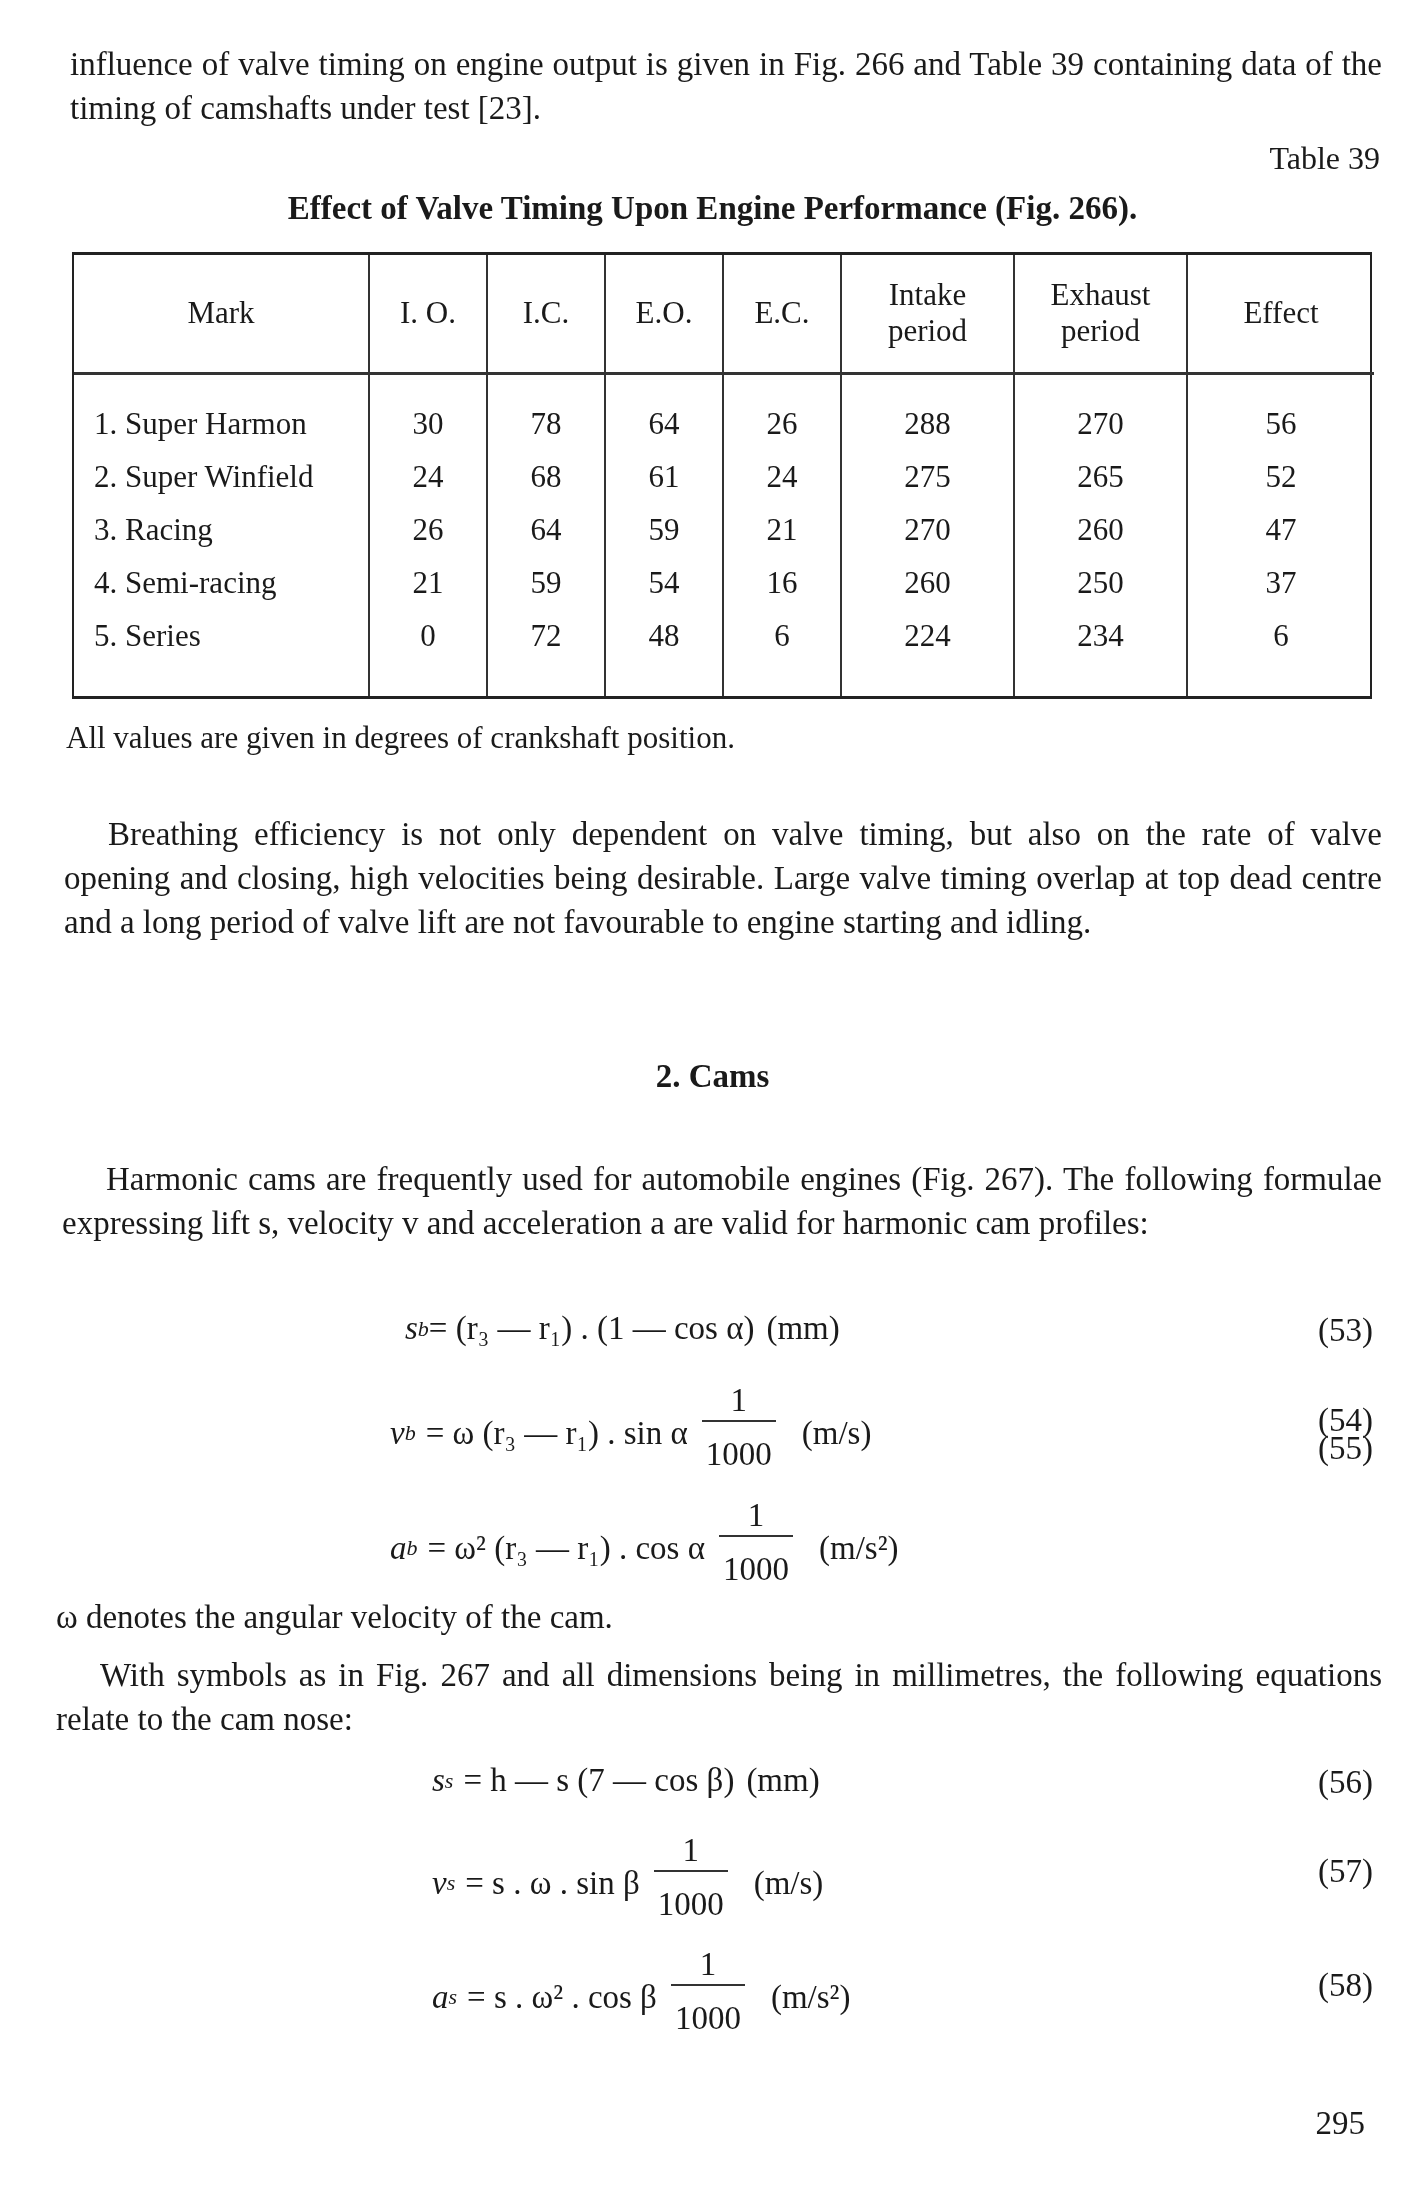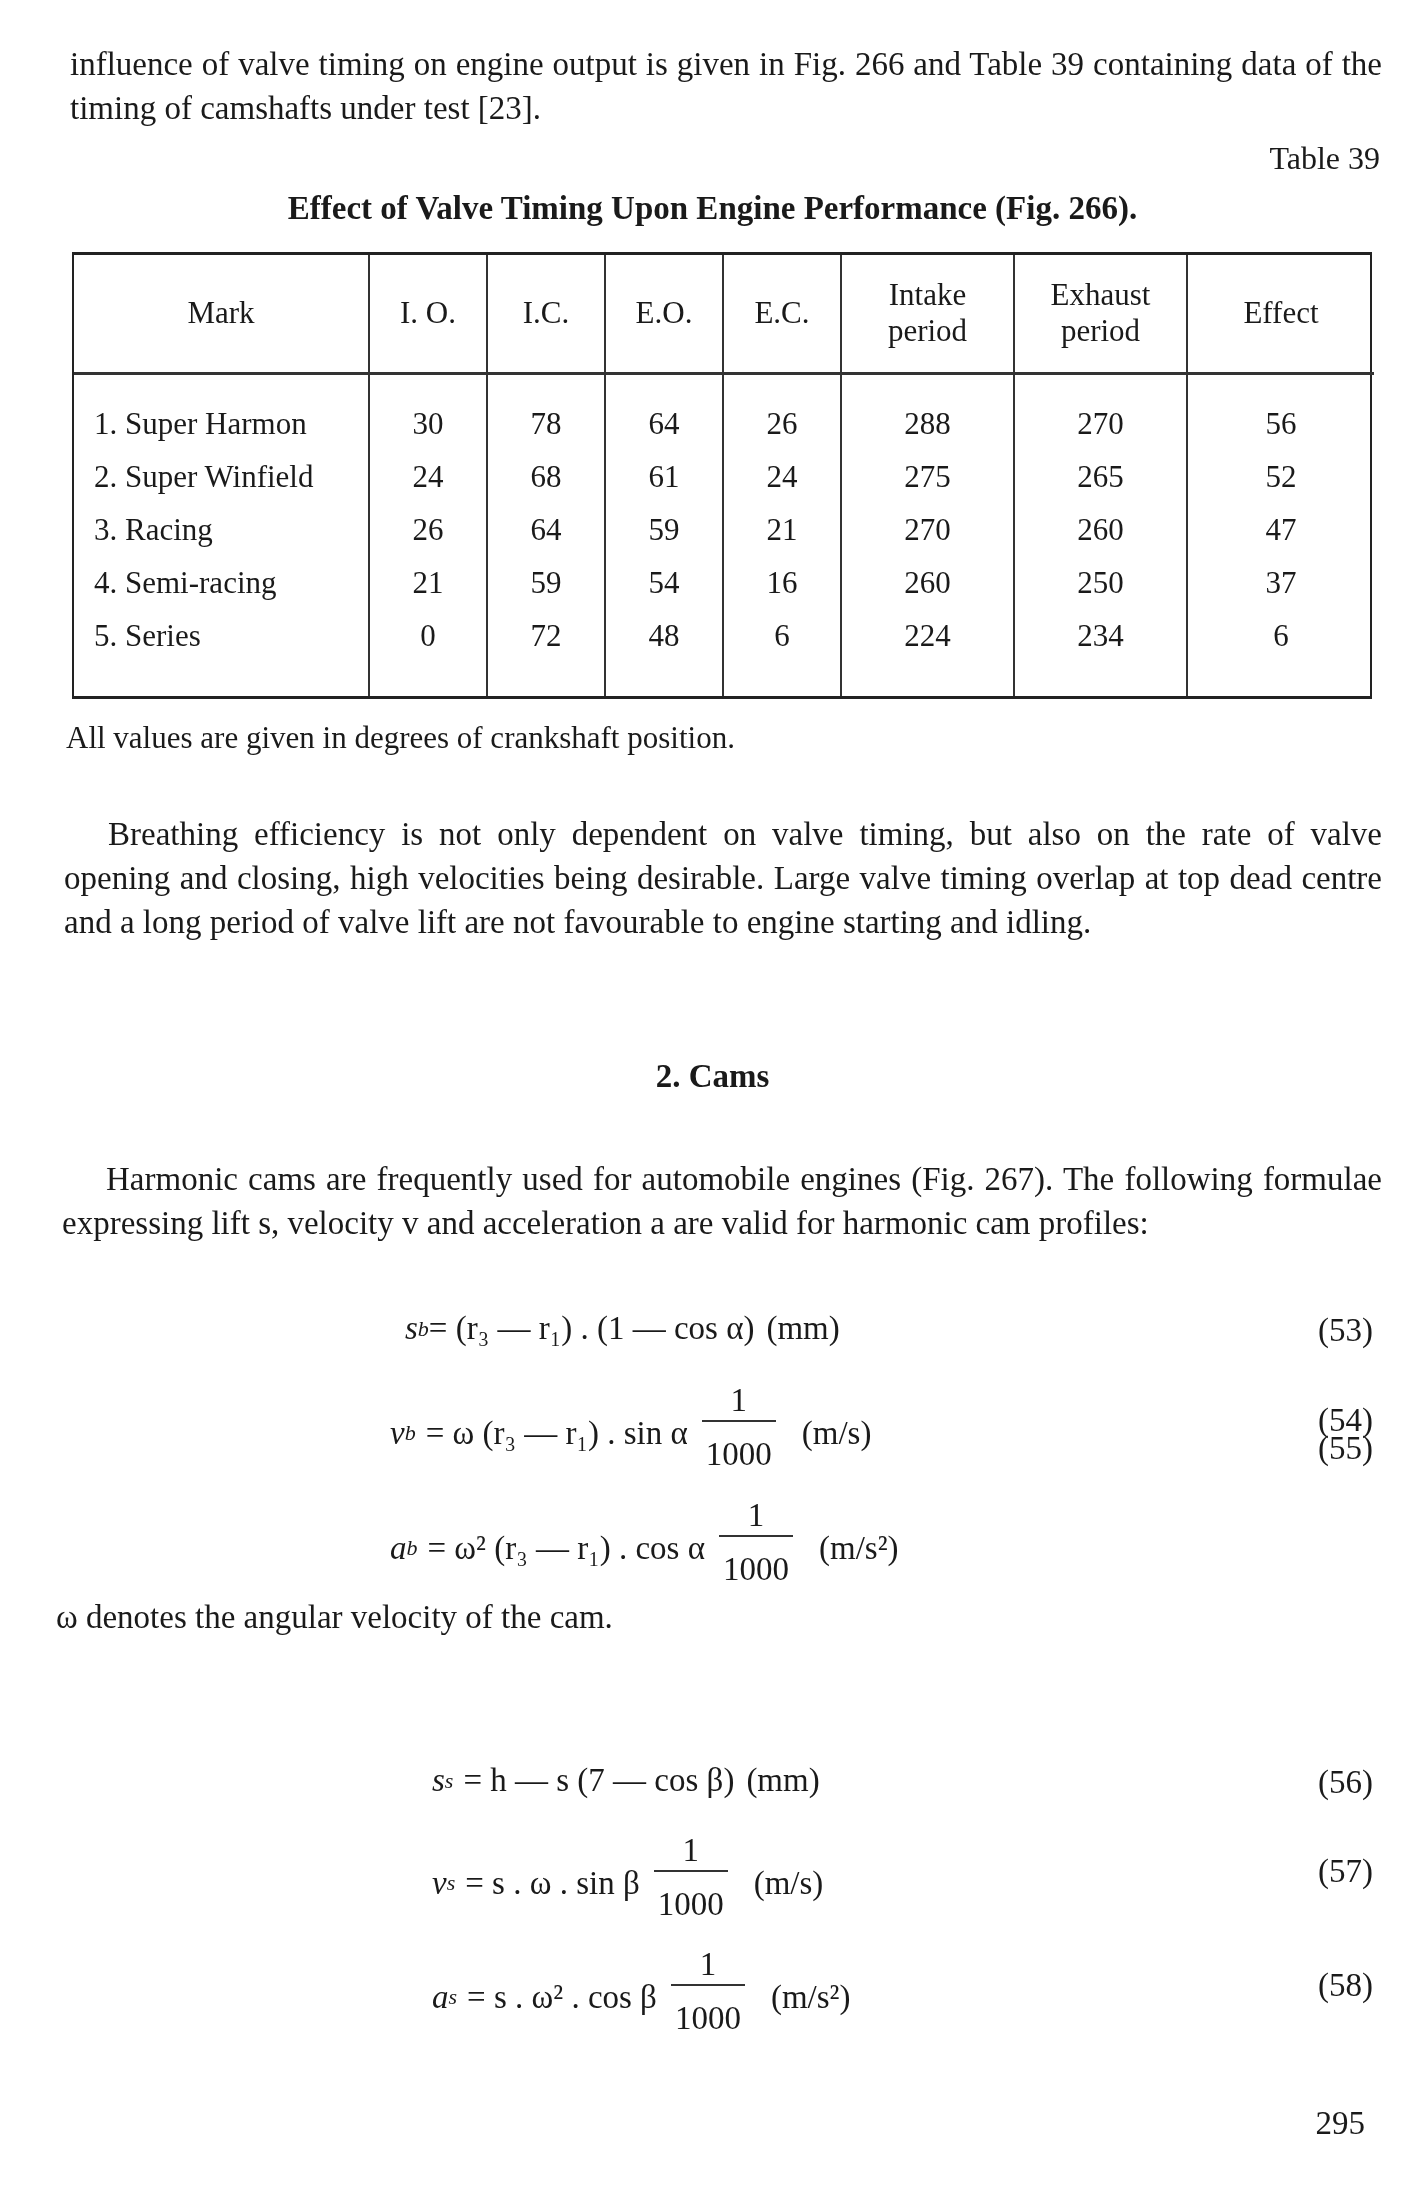--- a/index.html
+++ b/index.html
@@ -238,20 +238,21 @@
     <span class="frac">
       <span class="num">1</span>
       <span class="den">1000</span>
     </span>
     <span class="unit">(m/s²)</span>
   </div>
   <div class="eq-number" style="top:1430px;">(55)</div>
 
   <p class="para omega-note">ω denotes the angular velocity of the cam.</p>
 
+  <p class="para indent symbols">With symbols as in Fig. 267 and all dimensions being in millimetres, the following equations relate to the cam nose:</p>
 
   <div class="equation" style="left:432px; top:1762px;">
     <span class="ital">s</span>
       <span class="sub">s</span>
     <span style="margin-left:10px">= h — s (7 — cos β)</span>
     <span class="unit">(mm)</span>
   </div>
   <div class="eq-number" style="top:1764px;">(56)</div>
 
   <div class="equation" style="left:432px; top:1830px;">

